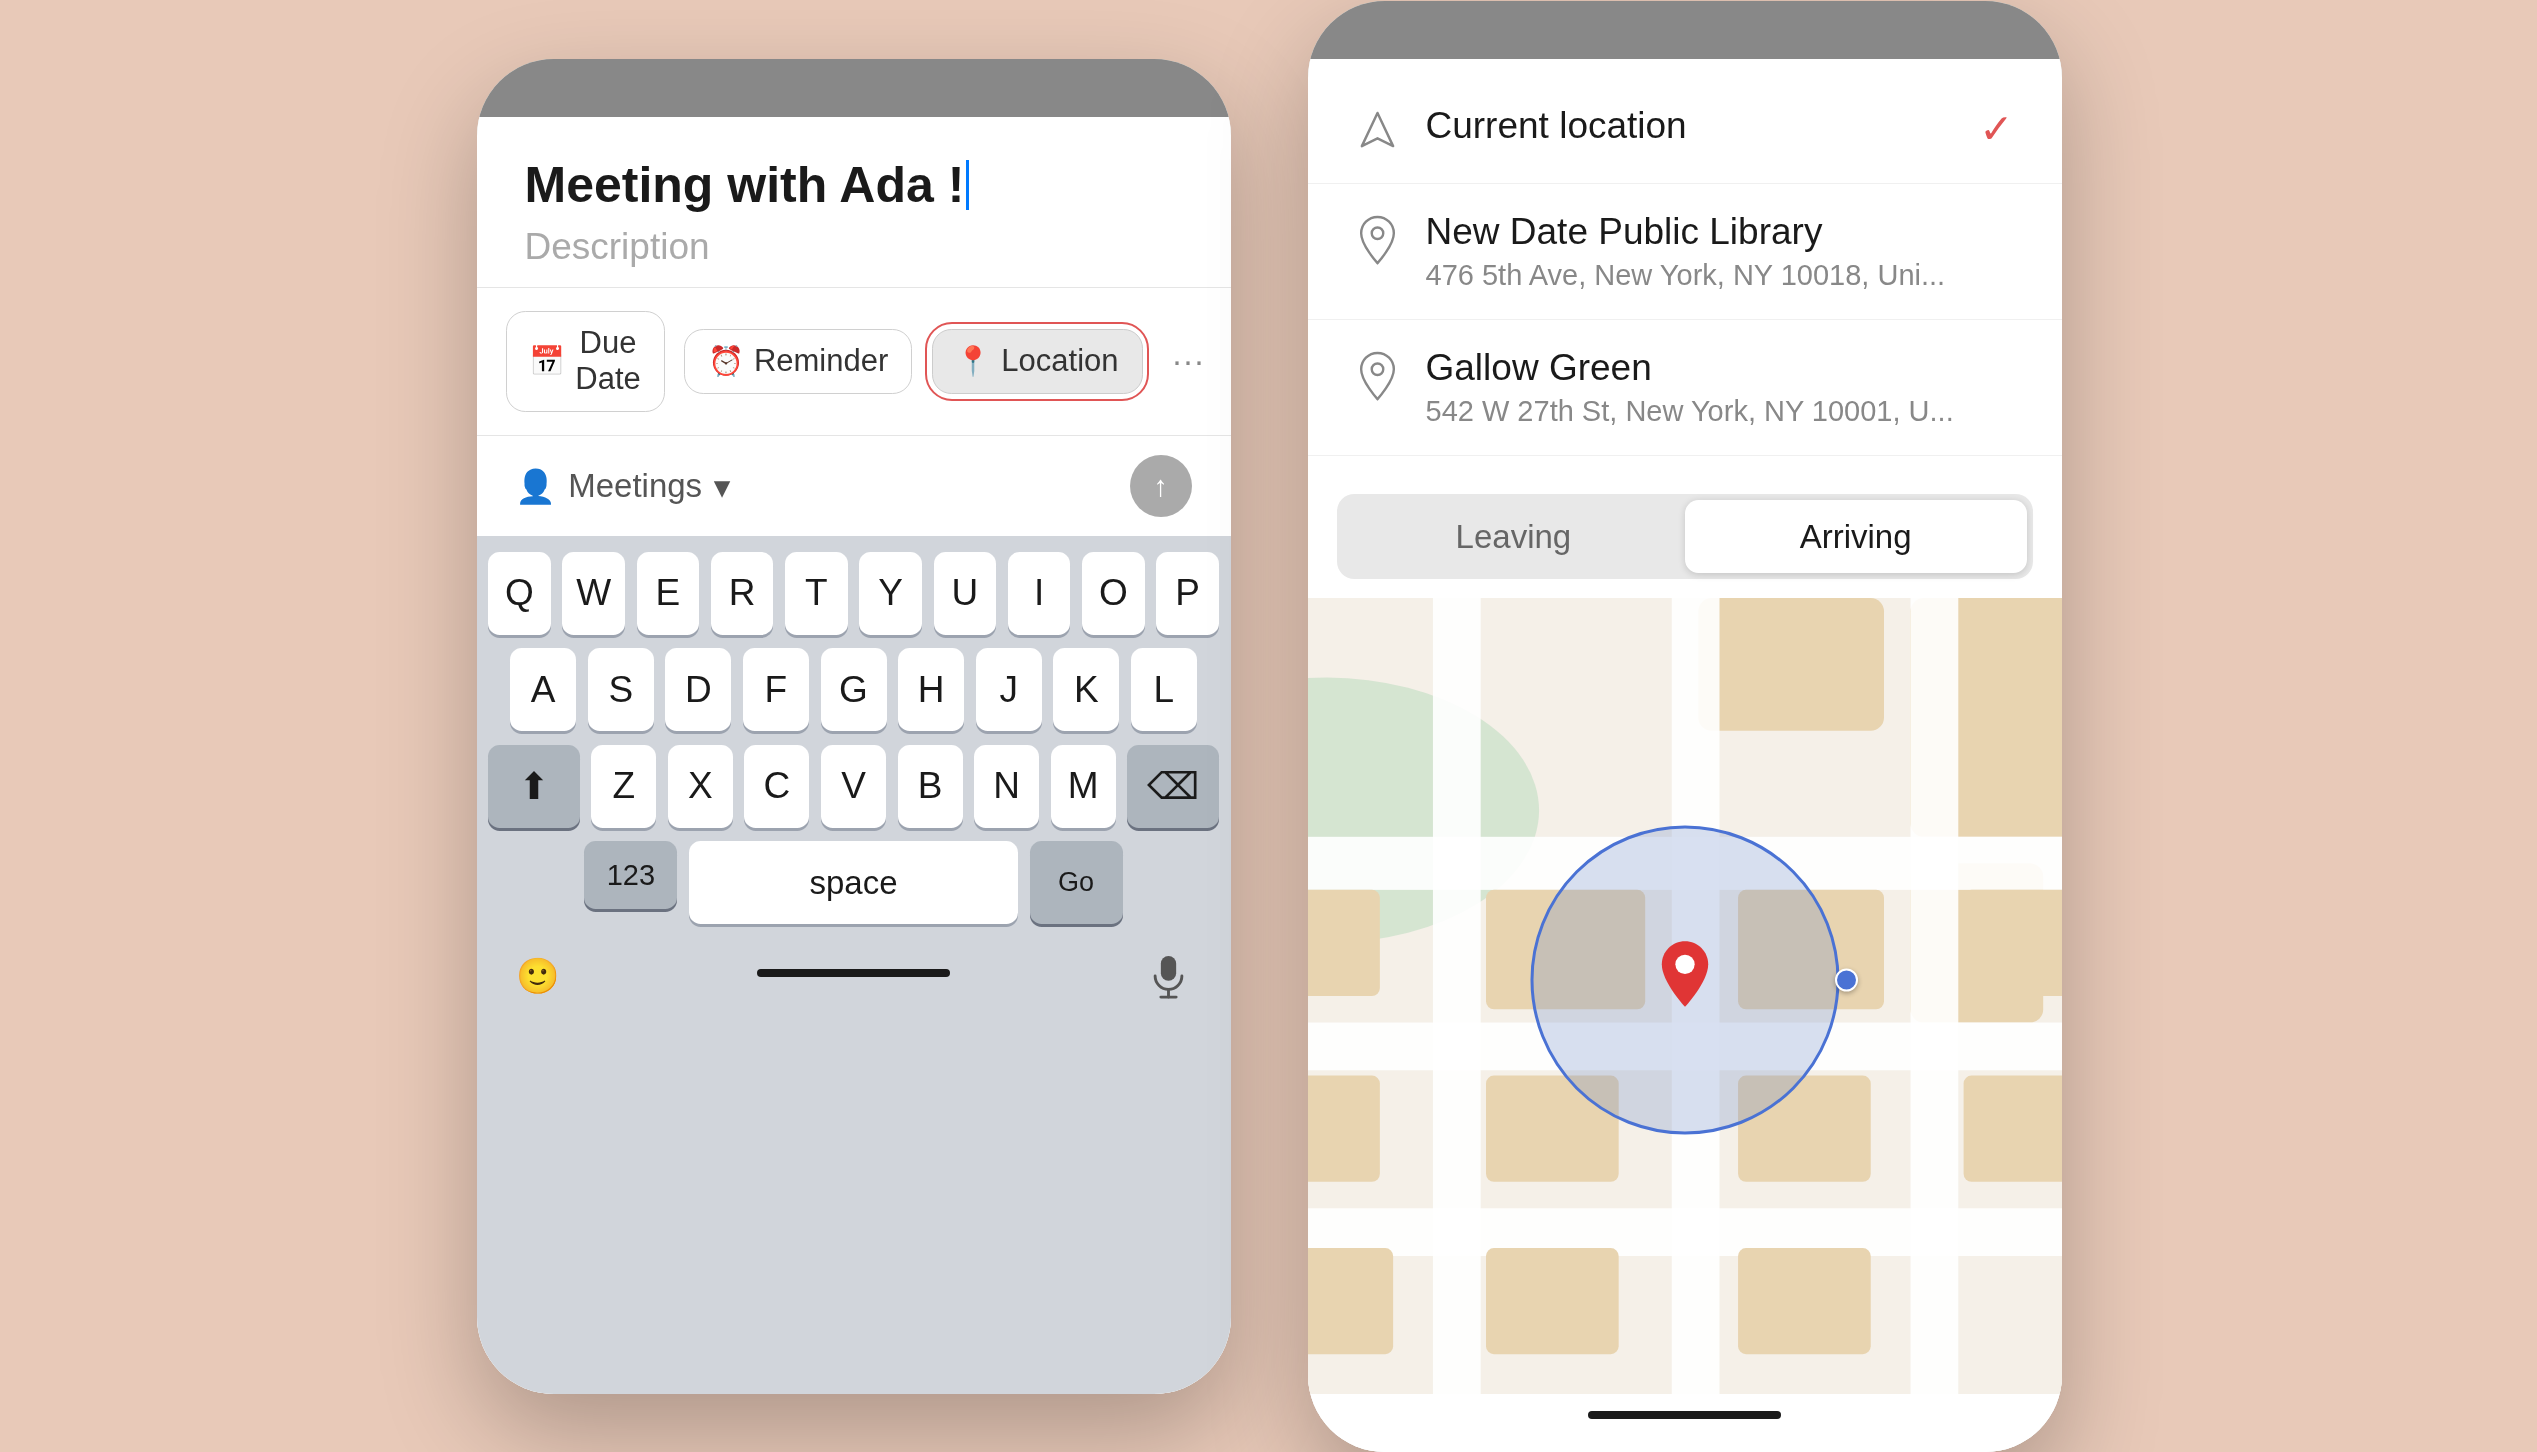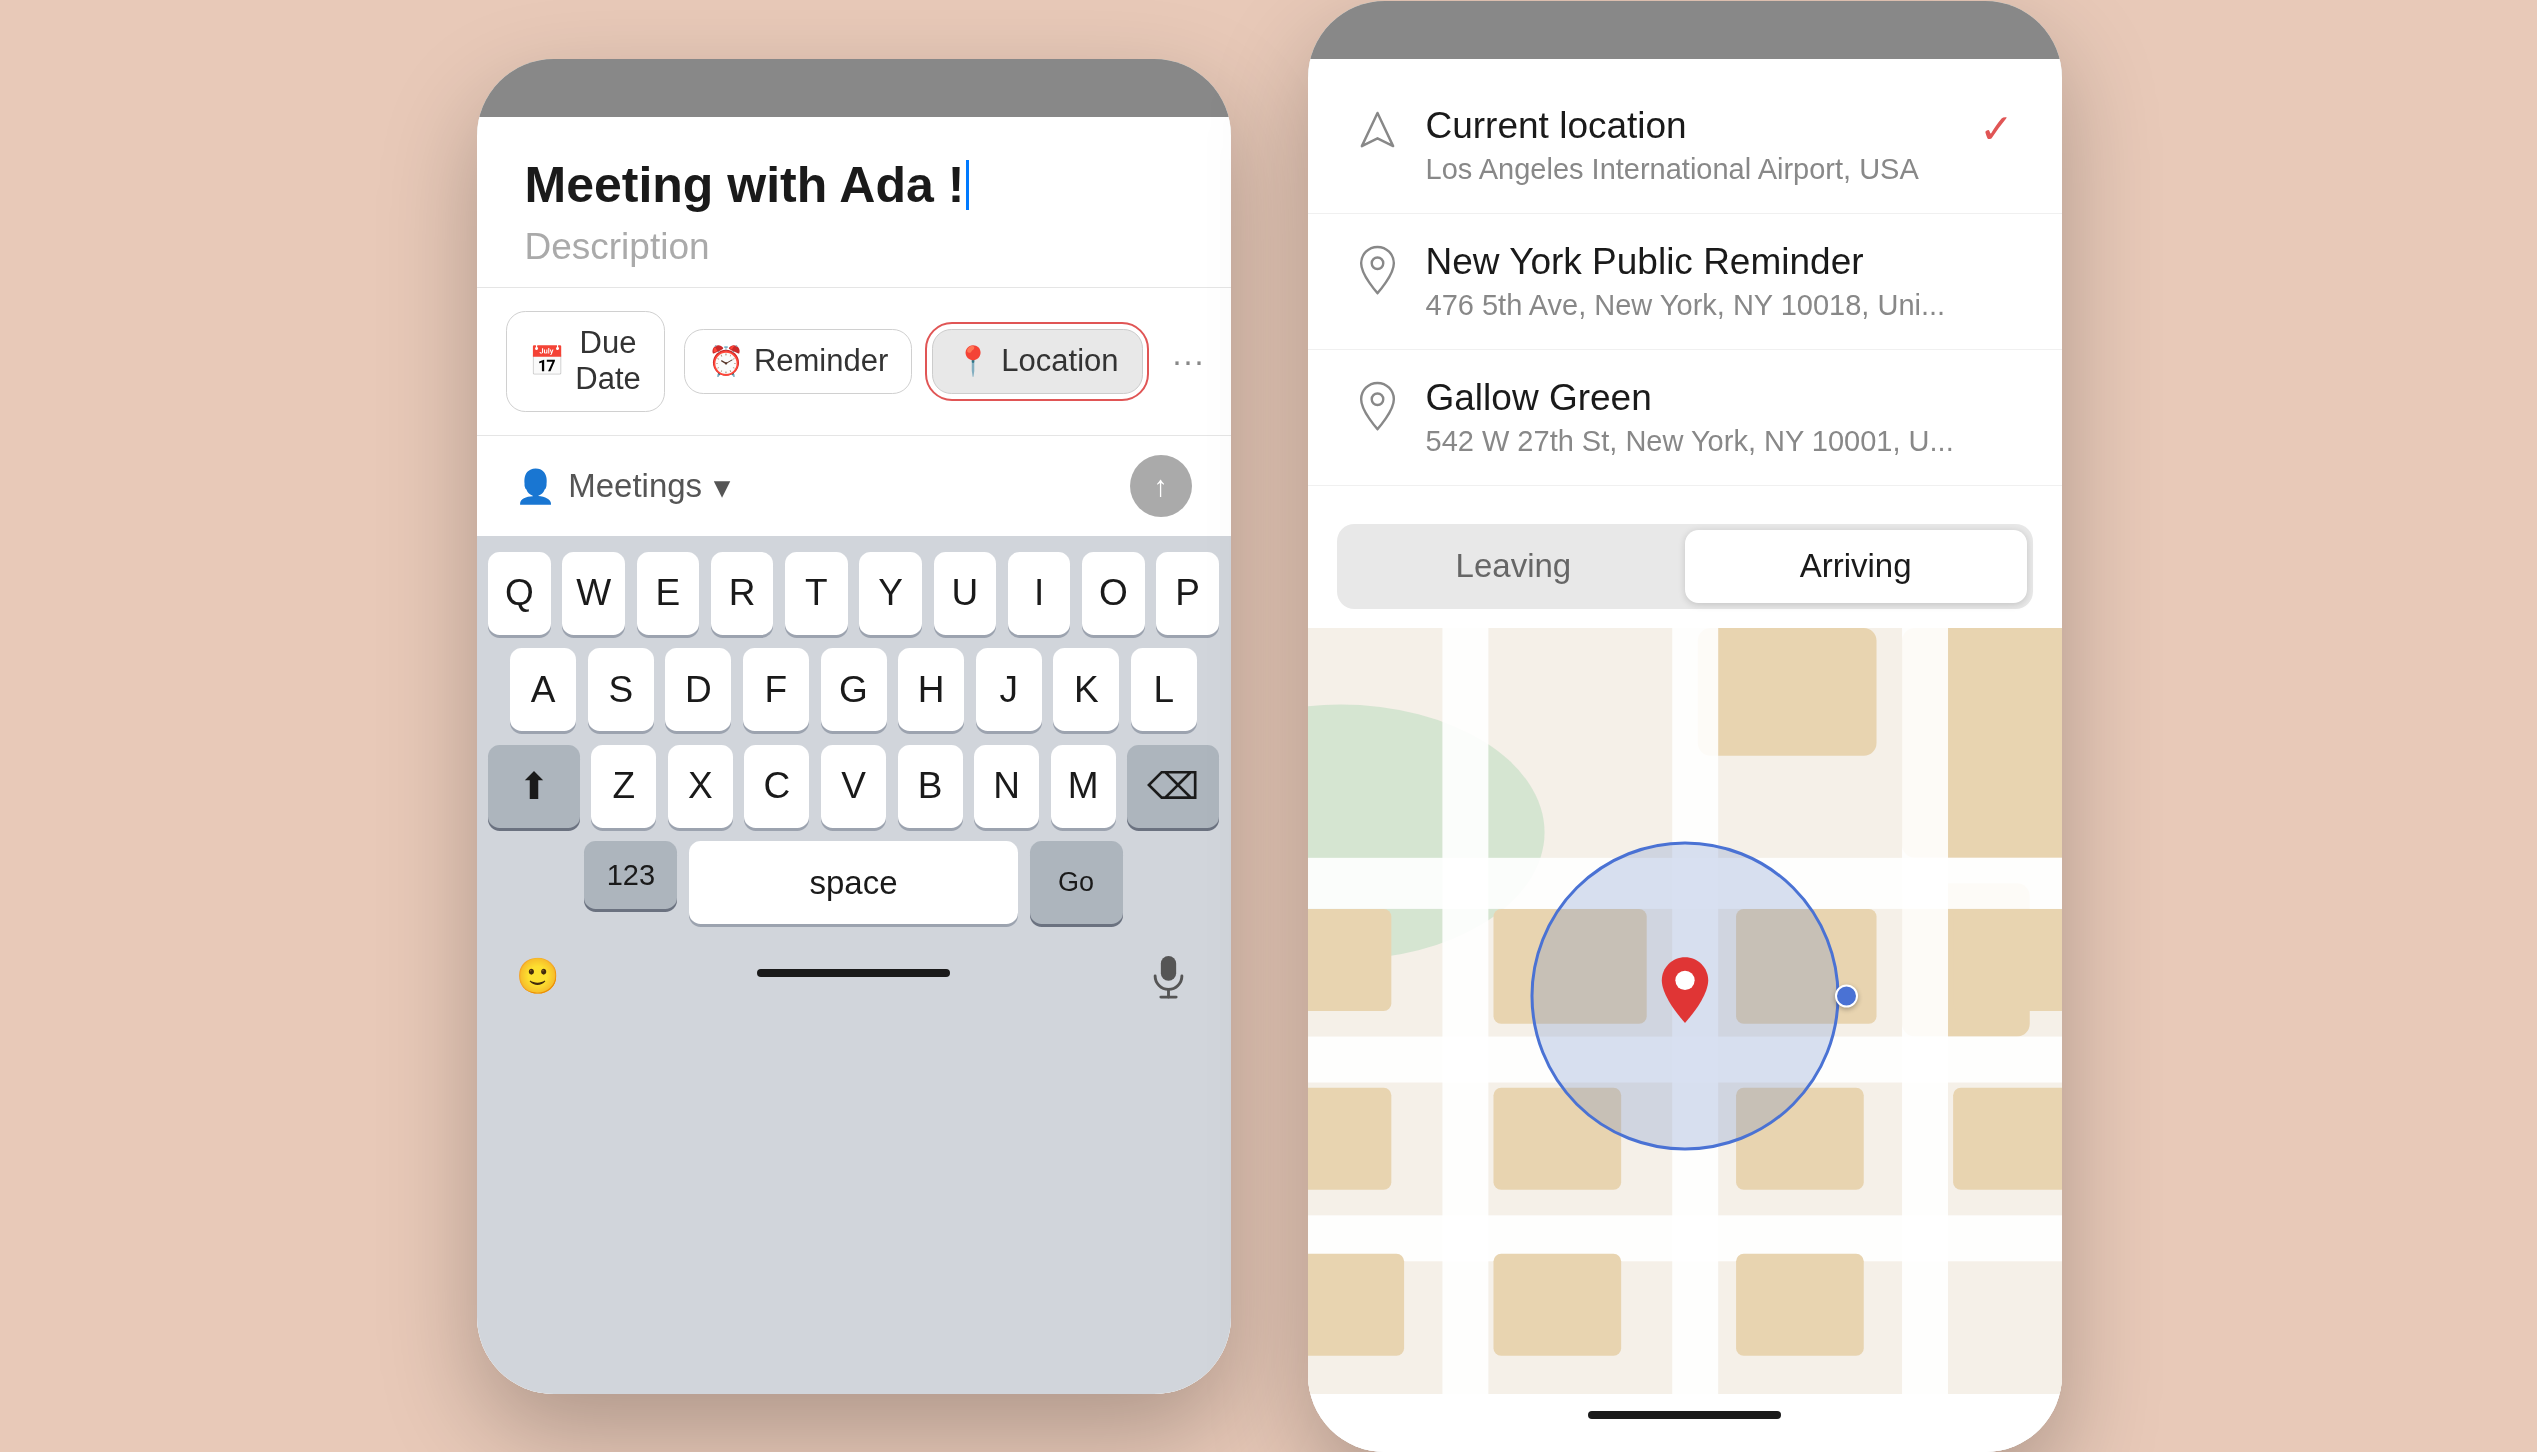--- a/index.html
+++ b/index.html
@@ -480,34 +480,33 @@
       <div class="location-list">
 
         <div class="location-item">
           <div class="location-icon-wrap">
             <svg width="43" height="43" viewBox="0 0 44 44" fill="none">
               <path d="M22 4L38 38L22 30L6 38L22 4Z" stroke="#888" stroke-width="2.5" fill="none" stroke-linejoin="round"></path>
             </svg>
           </div>
           <div class="location-text">
             <h3>Current location</h3>
-            <p>Los Angeles International Airport, USA</p>
           </div>
           <div class="checkmark">✓</div>
         </div>
 
         <div class="location-item">
           <div class="location-icon-wrap">
             <svg width="43" height="50" viewBox="0 0 44 52" fill="none">
               <path d="M22 2C12.6 2 5 9.6 5 19c0 12.5 17 31 17 31s17-18.5 17-31C39 9.6 31.4 2 22 2Z" stroke="#888" stroke-width="2.5" fill="none"></path>
               <circle cx="22" cy="19" r="6" stroke="#888" stroke-width="2.5" fill="none"></circle>
             </svg>
           </div>
           <div class="location-text">
-            <h3>New York Public Reminder</h3>
+            <h3>New Date Public Library</h3>
             <p>476 5th Ave, New York, NY 10018, Uni...</p>
           </div>
         </div>
 
         <div class="location-item">
           <div class="location-icon-wrap">
             <svg width="43" height="50" viewBox="0 0 44 52" fill="none">
               <path d="M22 2C12.6 2 5 9.6 5 19c0 12.5 17 31 17 31s17-18.5 17-31C39 9.6 31.4 2 22 2Z" stroke="#888" stroke-width="2.5" fill="none"></path>
               <circle cx="22" cy="19" r="6" stroke="#888" stroke-width="2.5" fill="none"></circle>
             </svg>

